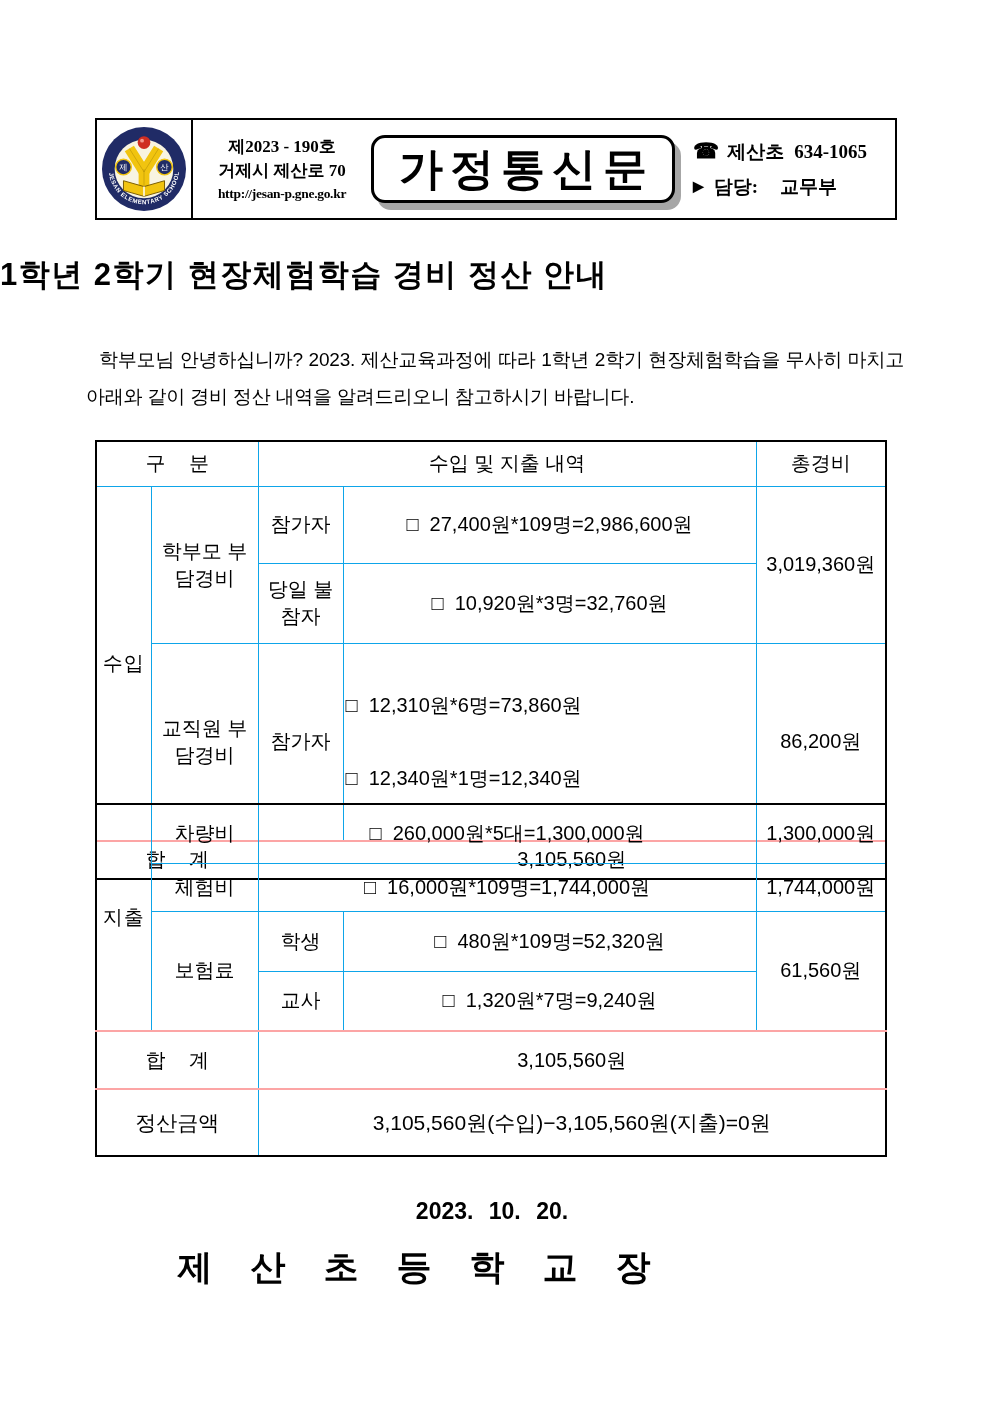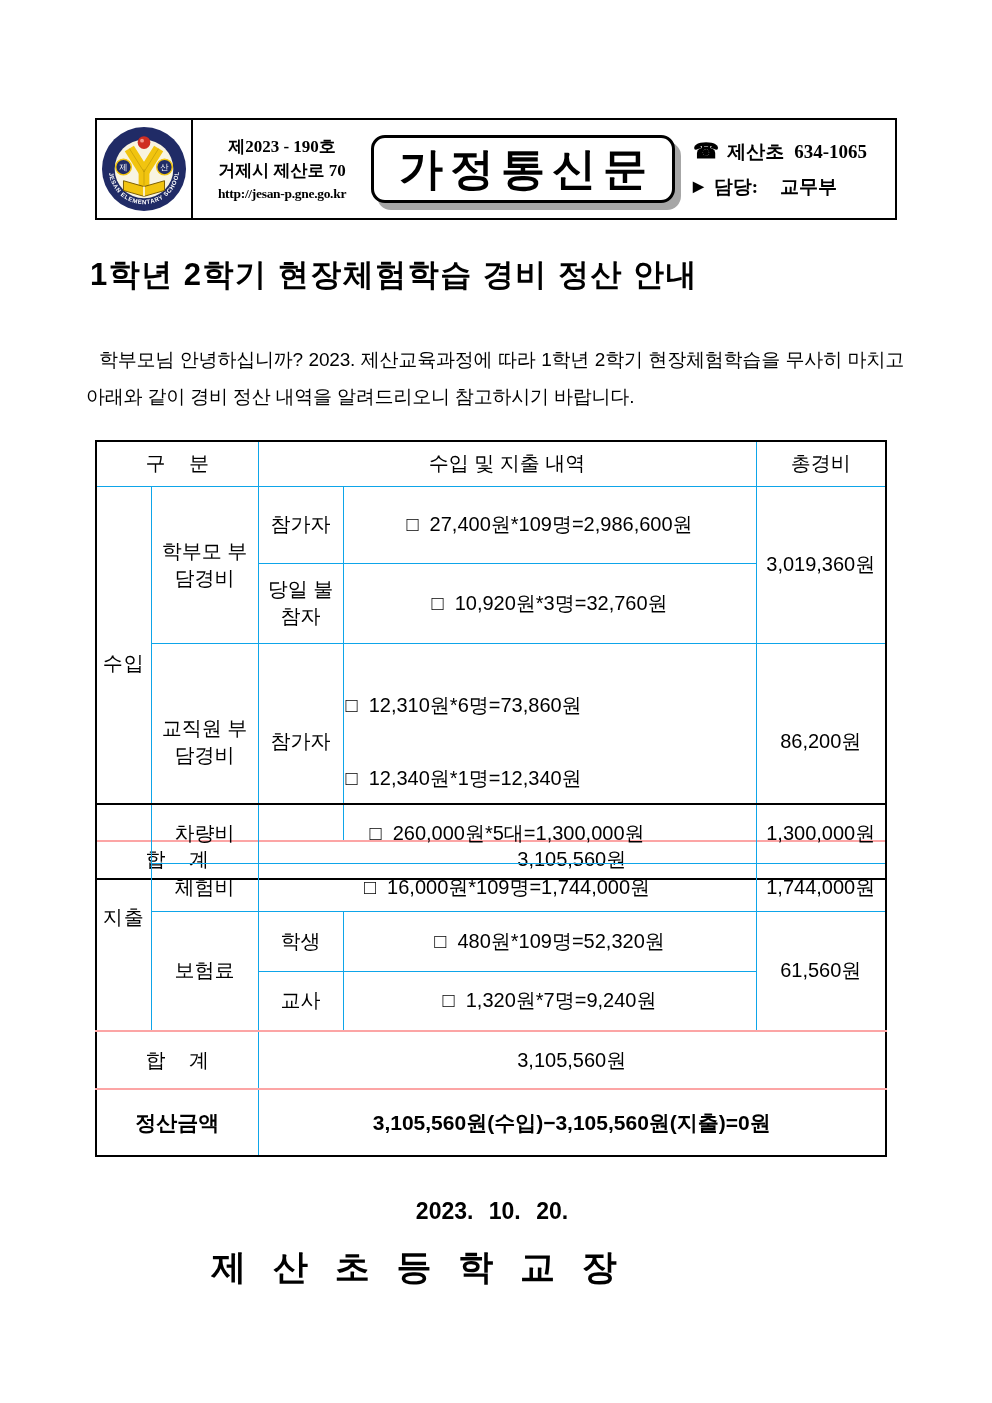--- a/index.html
+++ b/index.html
@@ -19,44 +19,44 @@
   .masthead-title { font-family:"Liberation Serif", serif; font-weight:bold; font-size:44px; letter-spacing:7px; padding-left:7px; }
   .contact { flex:1; display:flex; flex-direction:column; justify-content:center; gap:9px; padding-left:18px;
              font-family:"Liberation Serif", serif; font-weight:bold; font-size:19px; }
   .contact-line { display:flex; align-items:center; }
   .phone-ic { font-size:21px; margin-right:8px; }
   .arrow-ic { font-size:14px; margin-right:10px; }
   .contact-line .gap { margin-left:10px; }
   .contact-line .dept { margin-left:22px; }
 
   
-  .notice-title { position:absolute; left:0; top:254px; width:788px; margin:0; text-align:center;
+  .notice-title { position:absolute; left:0; top:254px; width:788px; margin:0; text-align:left;
                   font-size:31px; font-weight:bold; letter-spacing:1.5px; }
   .intro { position:absolute; left:86px; top:341px; width:818px; margin:0;
            font-size:19px; line-height:37px; text-align:justify; text-indent:13px; letter-spacing:-0.2px; }
 
   
   table.grid { position:absolute; left:95px; width:792px; border-collapse:collapse; table-layout:fixed;
                border:2.5px solid #000; }
   .t1 { top:440px; }
   .t2 { top:803px; }
   table.grid td { border:1px solid #0ea5e9; font-size:20px; text-align:center; vertical-align:middle; padding:2px; overflow:hidden; }
   td.section { letter-spacing:1px; }
   td.detail { text-align:left; padding-left:13px; white-space:pre; }
   td.amount { text-align:right; padding-right:10px; }
   td.wide-label { word-spacing:18px; }
   tr.thick-top td { border-top:2px solid #fca5a5;margin-left:8px; }
-  tr.settle-row td { font-weight:bold; font-size:21px; }
+  tr.settle-row td { font-weight:normal; font-size:21px; }
   .detail-line { text-align:left; white-space:pre; line-height:27px; }
 
   
   .issue-date { position:absolute; left:0; top:1198px; width:984px; text-align:center;
                 font-size:23px; font-weight:bold; word-spacing:9px; }
   .signature { position:absolute; left:0; top:1244px; width:832px; text-align:center;
-               font-size:35px; font-weight:bold; letter-spacing:4px; word-spacing:9px; }
+               font-size:35px; font-weight:bold; letter-spacing:4px; word-spacing:9px;font-family:Liberation Mono, monospace; }
 </style>
 </head>
 <body>
 
 <div class="page">
 
   <div class="header-box">
     <div class="logo-cell">
       <svg width="86" height="86" viewBox="0 0 88 88">
         <circle cx="44" cy="44" r="43" fill="#202b66"></circle>

